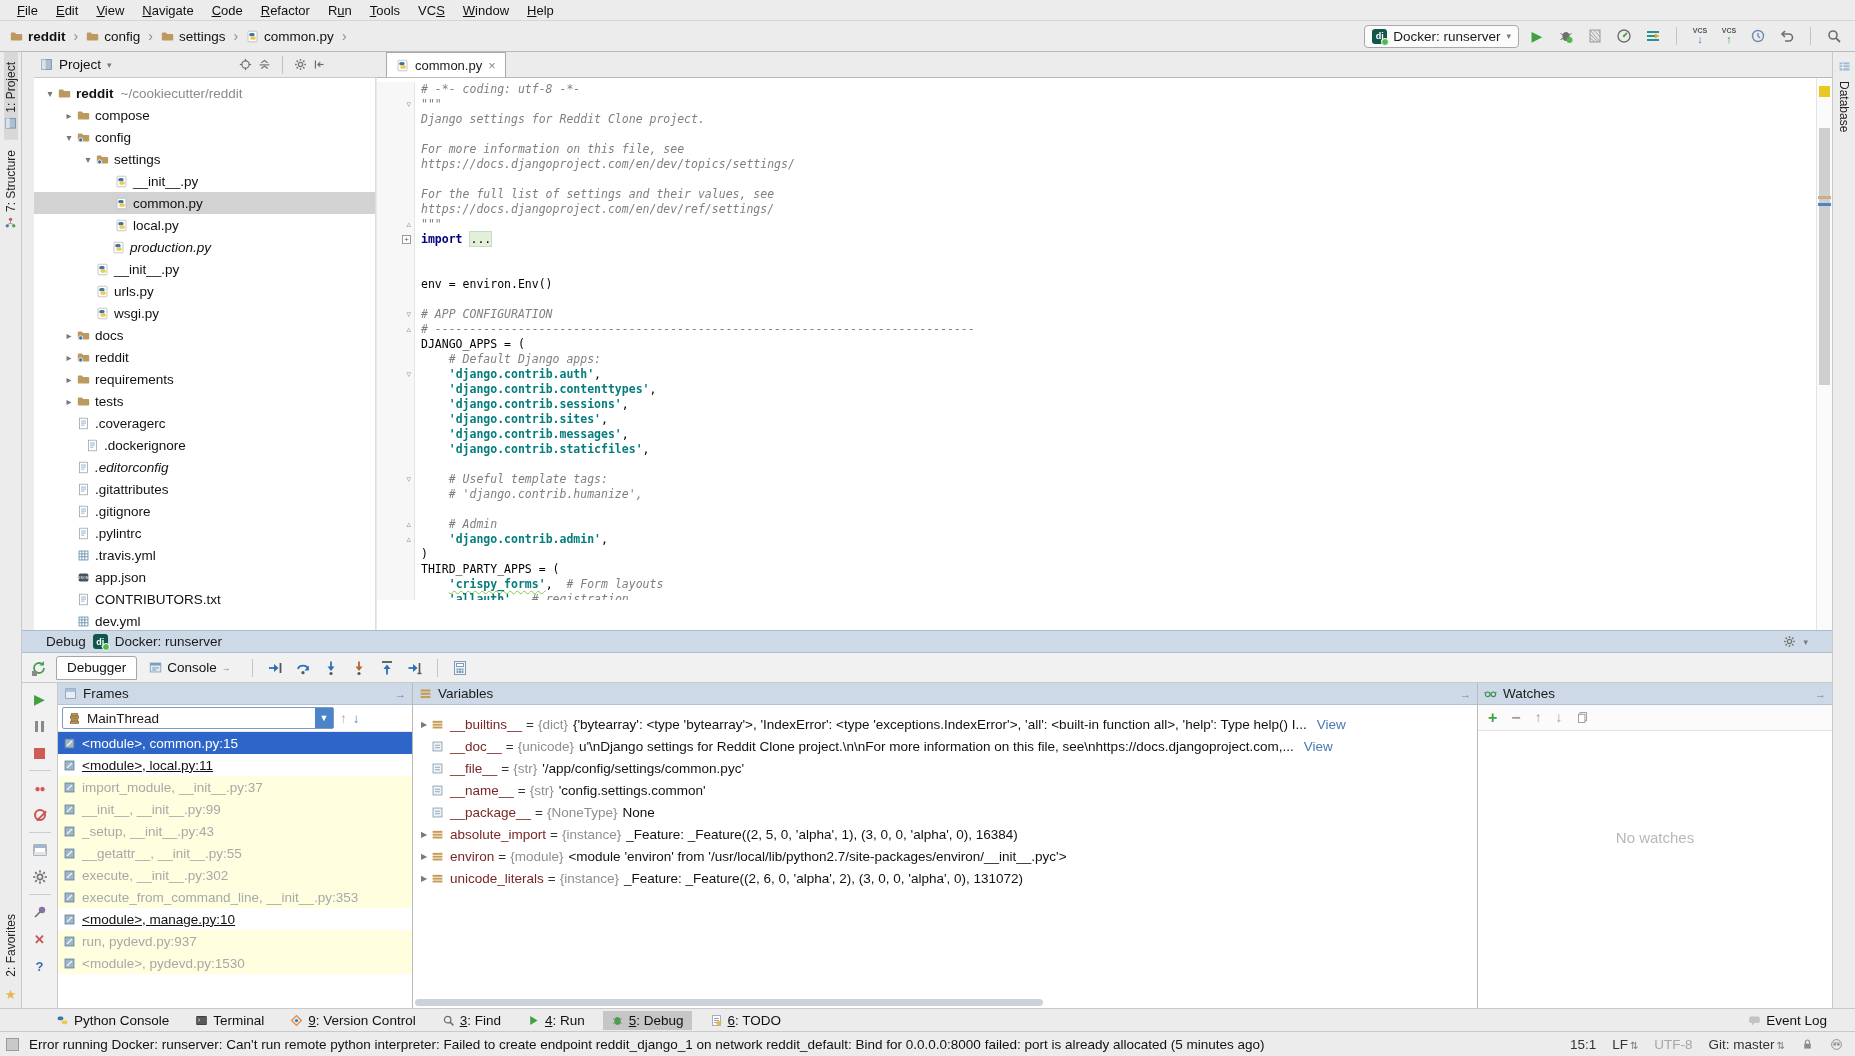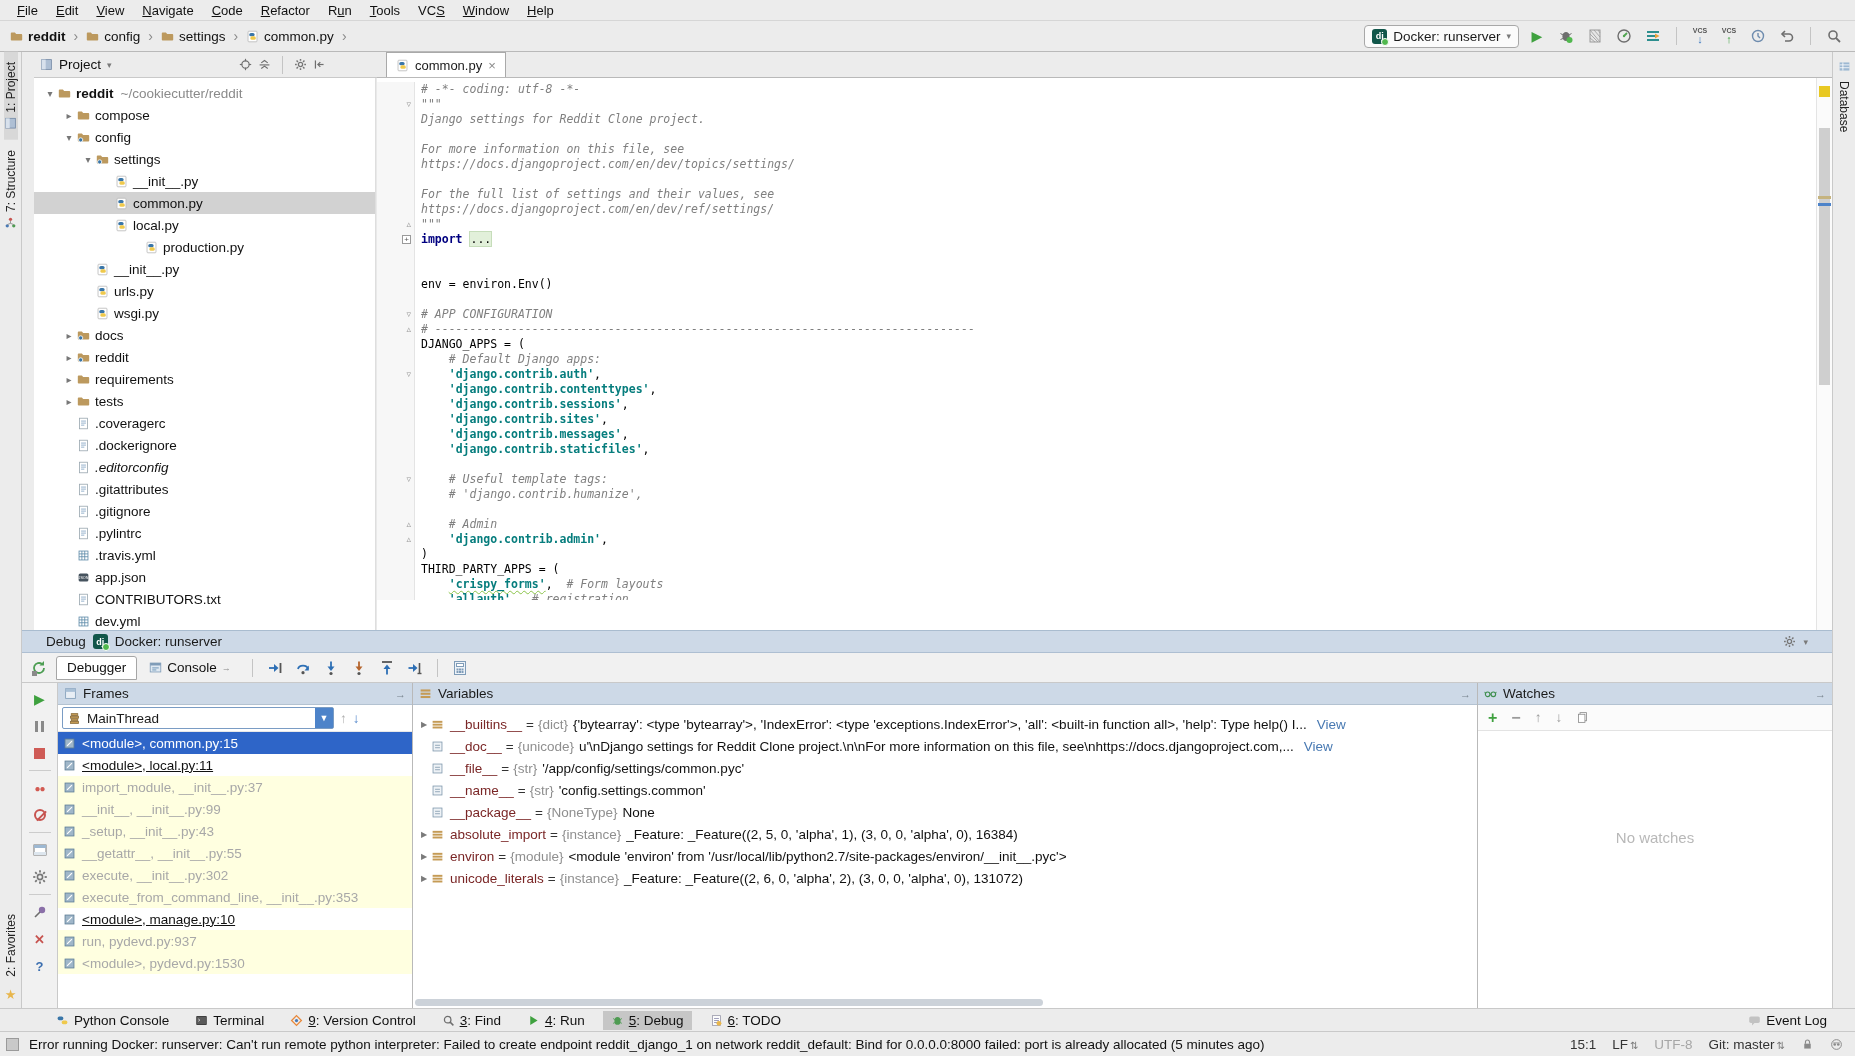--- a/index.html
+++ b/index.html
@@ -442,21 +442,21 @@
           <span class="chev"></span>
           <span class="icn icn-sm">
             <svg viewBox="0 0 16 16">
               <rect x="2.5" y="1.5" width="11" height="13" rx="1" fill="#fff" stroke="#b9b9b9"></rect>
               <rect x="4" y="3.6" width="6.6" height="4.2" rx="2" fill="#3a76a8"></rect>
               <rect x="5.4" y="7.8" width="6.6" height="4.2" rx="2" fill="#efc94c"></rect>
             </svg>
           </span>
           <span class="tree-label">local.py</span>
         </div>
-        <div class="tree-row" style="padding-left: 95px;">
+        <div class="tree-row" style="padding-left: 62px; font-style: italic;">
           <span class="chev"></span>
           <span class="icn icn-sm">
             <svg viewBox="0 0 16 16">
               <rect x="2.5" y="1.5" width="11" height="13" rx="1" fill="#fff" stroke="#b9b9b9"></rect>
               <rect x="4" y="3.6" width="6.6" height="4.2" rx="2" fill="#3a76a8"></rect>
               <rect x="5.4" y="7.8" width="6.6" height="4.2" rx="2" fill="#efc94c"></rect>
             </svg>
           </span>
           <span class="tree-label">production.py</span>
         </div>
@@ -538,21 +538,21 @@
               <rect x="3" y="1.5" width="10" height="13" fill="#fff" stroke="#9aa7b0"></rect>
               <g stroke="#7d9fc0">
                 <line x1="5" y1="5" x2="11" y2="5"></line>
                 <line x1="5" y1="7.5" x2="11" y2="7.5"></line>
                 <line x1="5" y1="10" x2="9" y2="10"></line>
               </g>
             </svg>
           </span>
           <span class="tree-label">.coveragerc</span>
         </div>
-        <div class="tree-row" style="padding-left: 27px;">
+        <div class="tree-row" style="padding-left: 36px;">
           <span class="chev"></span>
           <span class="icn icn-sm">
             <svg viewBox="0 0 16 16">
               <rect x="3" y="1.5" width="10" height="13" fill="#fff" stroke="#9aa7b0"></rect>
               <g stroke="#7d9fc0">
                 <line x1="5" y1="5" x2="11" y2="5"></line>
                 <line x1="5" y1="7.5" x2="11" y2="7.5"></line>
                 <line x1="5" y1="10" x2="9" y2="10"></line>
               </g>
             </svg>

